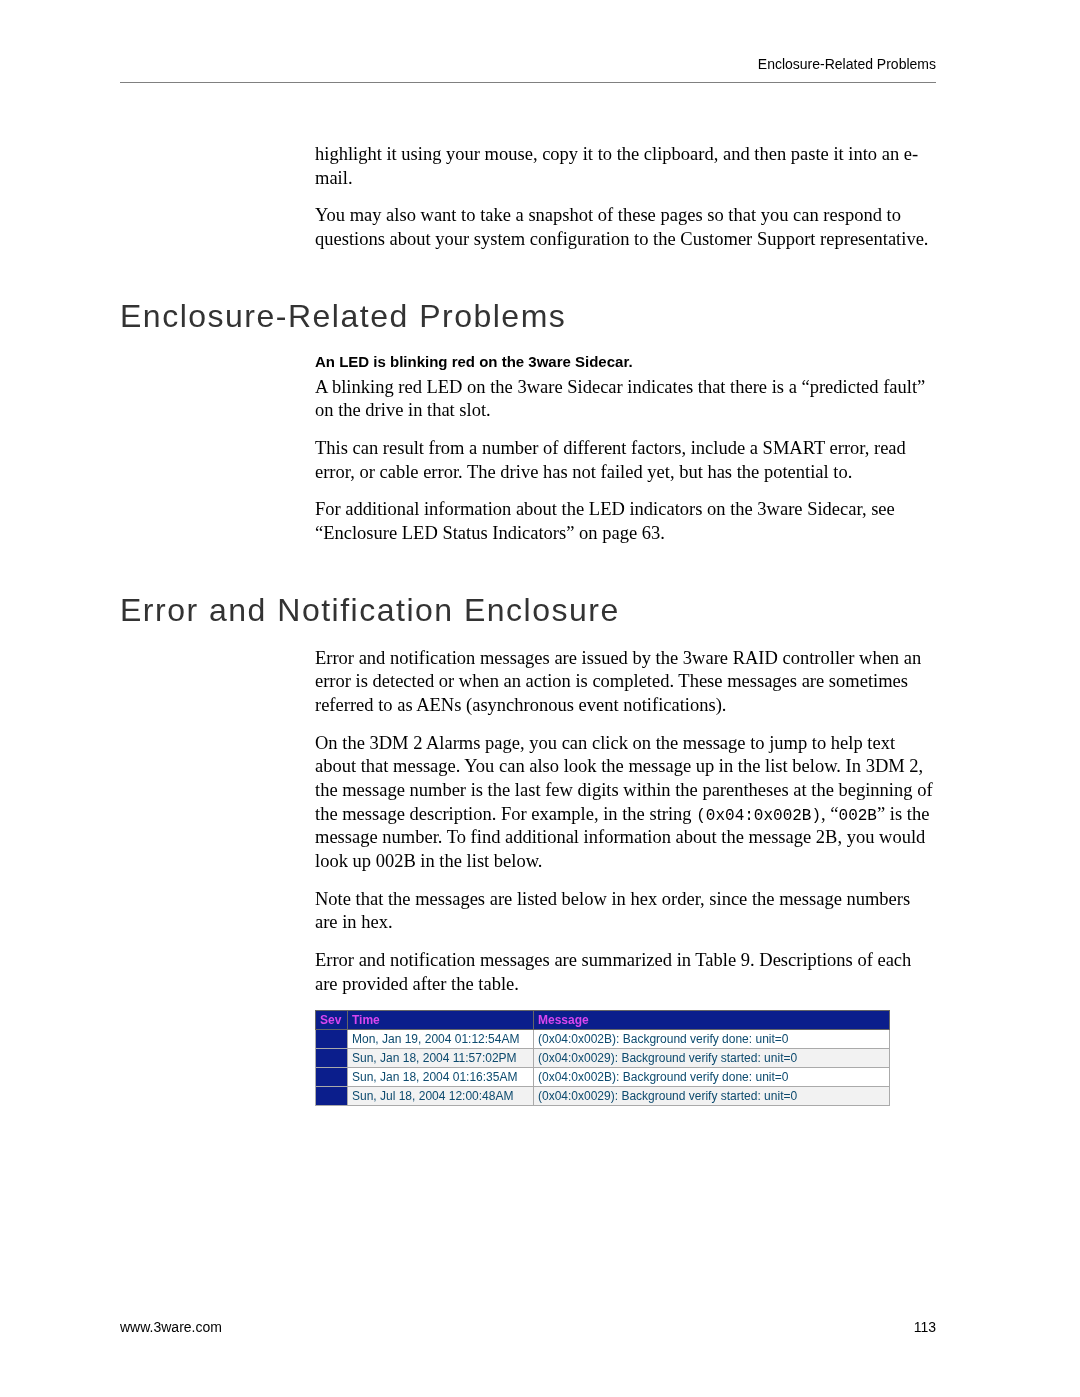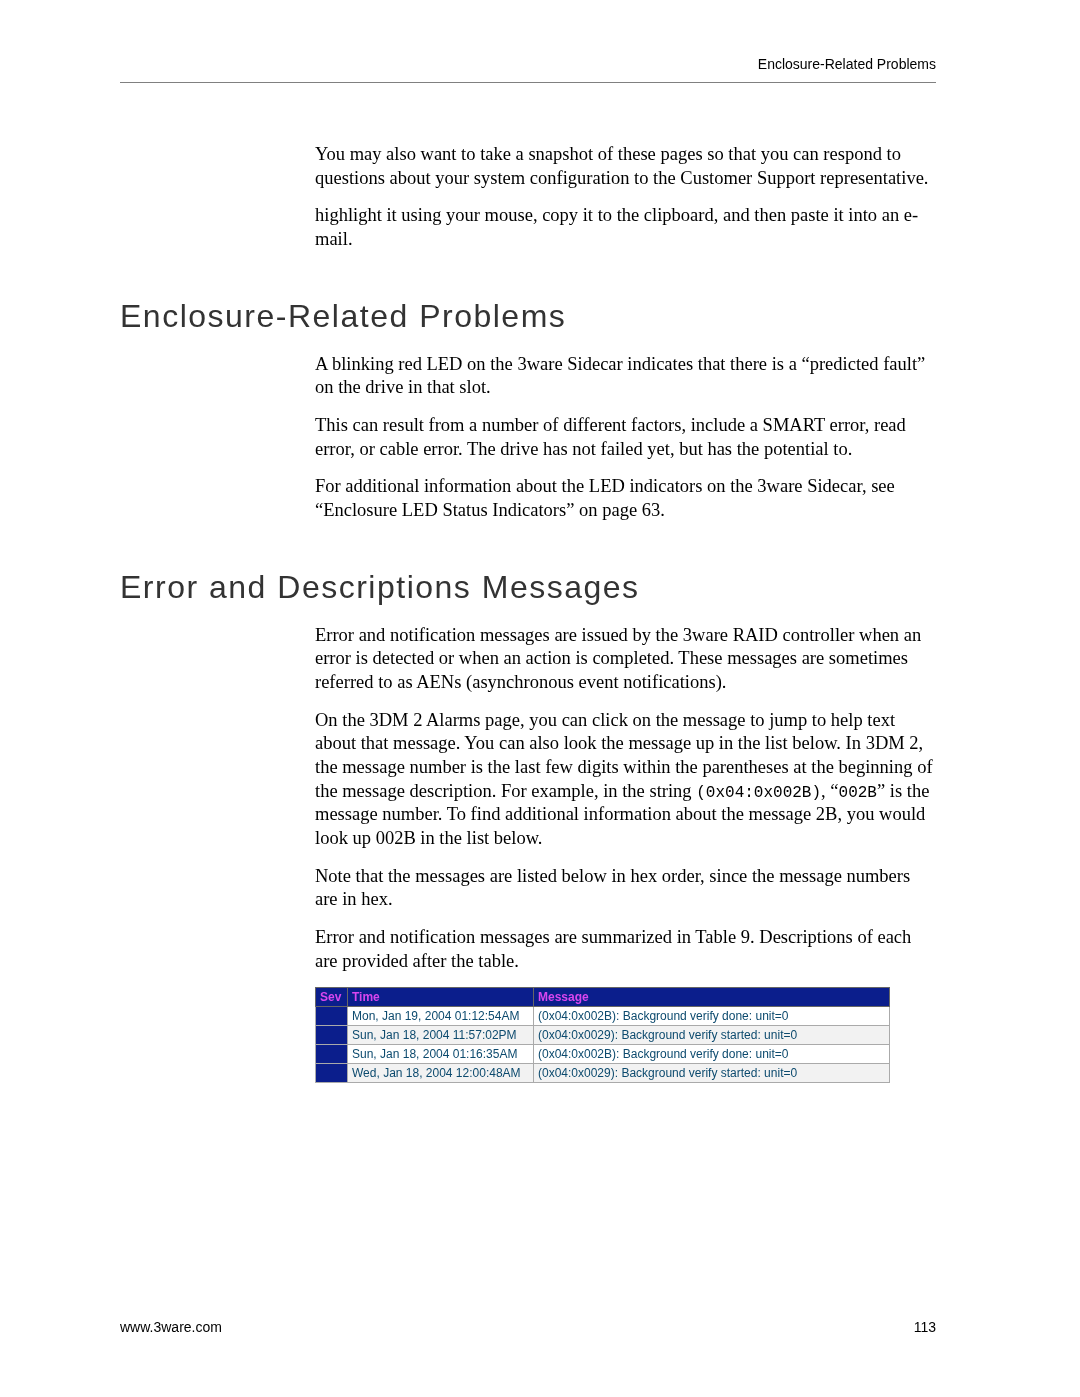--- a/index.html
+++ b/index.html
@@ -24,32 +24,33 @@
   .footer .site { }
 </style>
 </head>
 <body>
 
 <div class="page">
   <div class="running-head">Enclosure-Related Problems</div>
   <hr class="rule">
 
   <div class="body-block">
+    <p class="body-p">highlight it using your mouse, copy it to the clipboard, and then paste it into an e-mail.</p>
     <p class="body-p">You may also want to take a snapshot of these pages so that you can respond to questions about your system configuration to the Customer Support representative.</p>
-    <p class="body-p">highlight it using your mouse, copy it to the clipboard, and then paste it into an e-mail.</p>
   </div>
 
   <h2 class="section">Enclosure-Related Problems</h2>
   <div class="body-block">
+    <p class="subhead">An LED is blinking red on the 3ware Sidecar.</p>
     <p class="body-p">A blinking red LED on the 3ware Sidecar indicates that there is a “predicted fault” on the drive in that slot.</p>
     <p class="body-p">This can result from a number of different factors, include a SMART error, read error, or cable error. The drive has not failed yet, but has the potential to.</p>
     <p class="body-p">For additional information about the LED indicators on the 3ware Sidecar, see “Enclosure LED Status Indicators” on page 63.</p>
   </div>
 
-  <h2 class="section">Error and Descriptions Messages</h2>
+  <h2 class="section">Error and Notification Enclosure</h2>
   <div class="body-block">
     <p class="body-p">Error and notification messages are issued by the 3ware RAID controller when an error is detected or when an action is completed. These messages are sometimes referred to as AENs (asynchronous event notifications).</p>
     <p class="body-p">
       <span>On the 3DM 2 Alarms page, you can click on the message to jump to help text about that message. You can also look the message up in the list below. In 3DM 2, the message number is the last few digits within the parentheses at the beginning of the message description. For example, in the string </span><span class="mono">(0x04:0x002B)</span><span>, “</span><span class="mono">002B</span><span>” is the message number. To find additional information about the message 2B, you would look up 002B in the list below.</span>
     </p>
     <p class="body-p">Note that the messages are listed below in hex order, since the message numbers are in hex.</p>
     <p class="body-p">Error and notification messages are summarized in Table 9. Descriptions of each are provided after the table.</p>
   </div>
 
   <table class="alarms-table">
@@ -71,21 +72,21 @@
         <td class="data-cell">Sun, Jan 18, 2004 11:57:02PM</td>
         <td class="data-cell">(0x04:0x0029): Background verify started: unit=0</td>
       </tr>
       <tr>
         <td class="sev-cell"></td>
         <td class="data-cell">Sun, Jan 18, 2004 01:16:35AM</td>
         <td class="data-cell">(0x04:0x002B): Background verify done: unit=0</td>
       </tr>
       <tr>
         <td class="sev-cell"></td>
-        <td class="data-cell">Wed, Jan 18, 2004 12:00:48AM</td>
+        <td class="data-cell">Sun, Jul 18, 2004 12:00:48AM</td>
         <td class="data-cell">(0x04:0x0029): Background verify started: unit=0</td>
       </tr>
     </tbody>
   </table>
 
   <div class="footer">
     <span class="site">www.3ware.com</span>
     <span>113</span>
   </div>
 </div>

